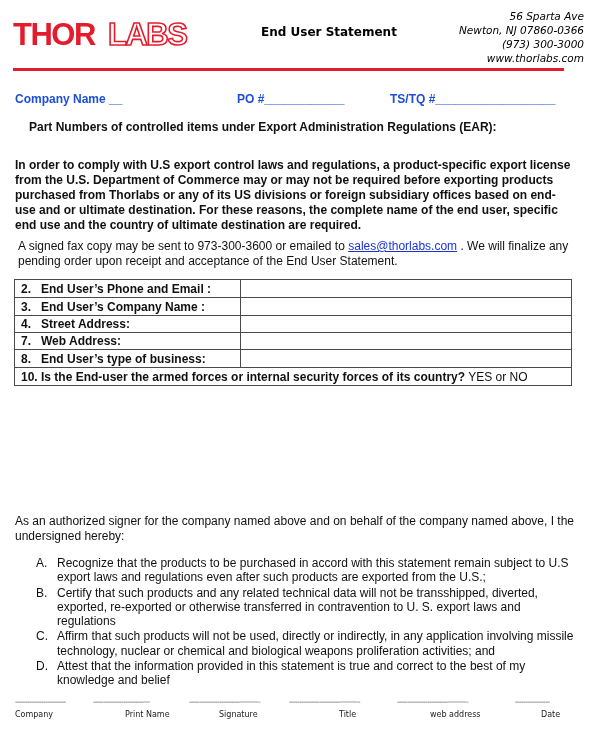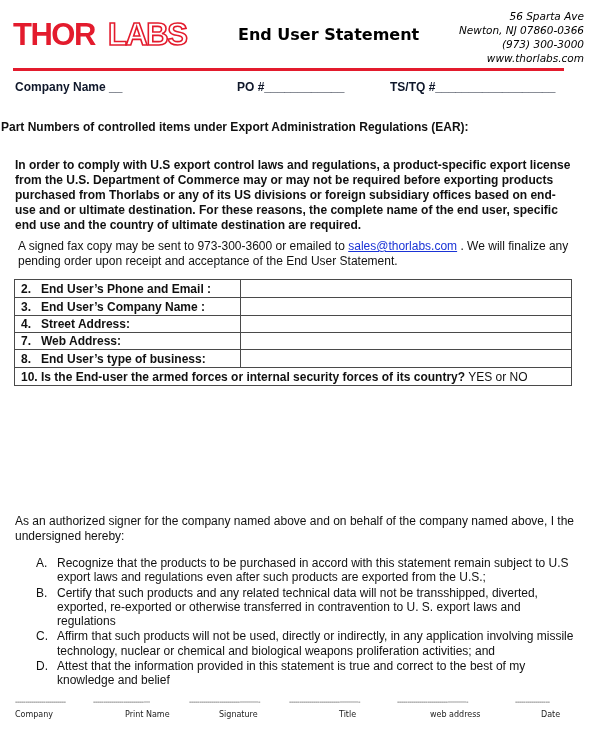--- a/index.html
+++ b/index.html
@@ -19,25 +19,25 @@
 
     
     .logo {
       left: 12px;
       top: 16px;
       height: 34px;
       width: 180px;
     }
     .logo svg { display: block; }
     .doc-title {
-      left: 238px;
+      left: 261px;
       top: 25px;
       font-family: "DejaVu Sans", sans-serif;
       font-weight: bold;
-      font-size: 16px;
+      font-size: 12px;
       color: #000;
       letter-spacing: 0px;
     }
     .address {
       right: 19px;
       top: 9px;
       text-align: right;
       font-family: "DejaVu Sans", sans-serif;
       font-style: italic;
       font-size: 10.5px;
@@ -47,32 +47,32 @@
     .red-rule {
       left: 13px;
       top: 68px;
       width: 551px;
       height: 3px;
       background: #e31b2d;
     }
 
     
     .field-line {
-      top: 80px;
-      font-weight: bold;
-      font-size: 12px;
-      color: #0f172a;
+      top: 92px;
+      font-weight: bold;
+      font-size: 12px;
+      color: #1d4ed8;
       white-space: pre;
     }
     .f-company { left: 15px; }
     .f-po { left: 237px; }
     .f-tstq { left: 390px; }
 
     .ear-line {
-      left: 1px;
+      left: 29px;
       top: 120px;
       font-weight: bold;
       font-size: 12px;
     }
 
     .intro-para {
       left: 15px;
       top: 158px;
       width: 560px;
       font-weight: bold;

